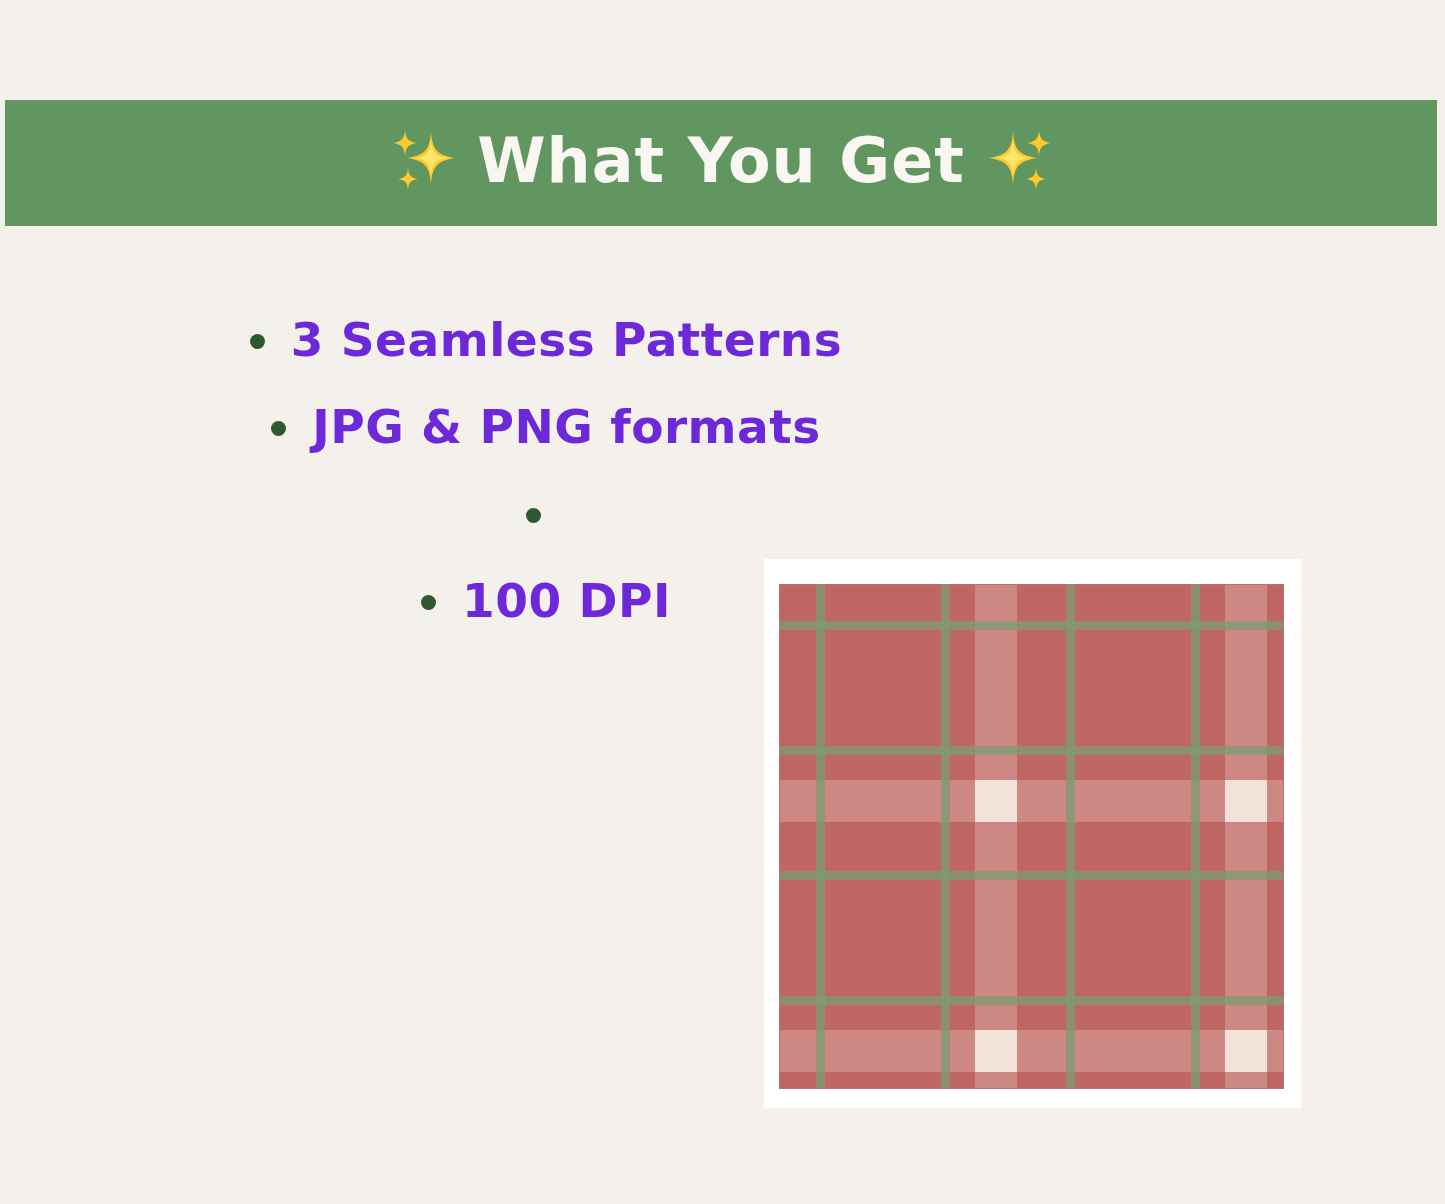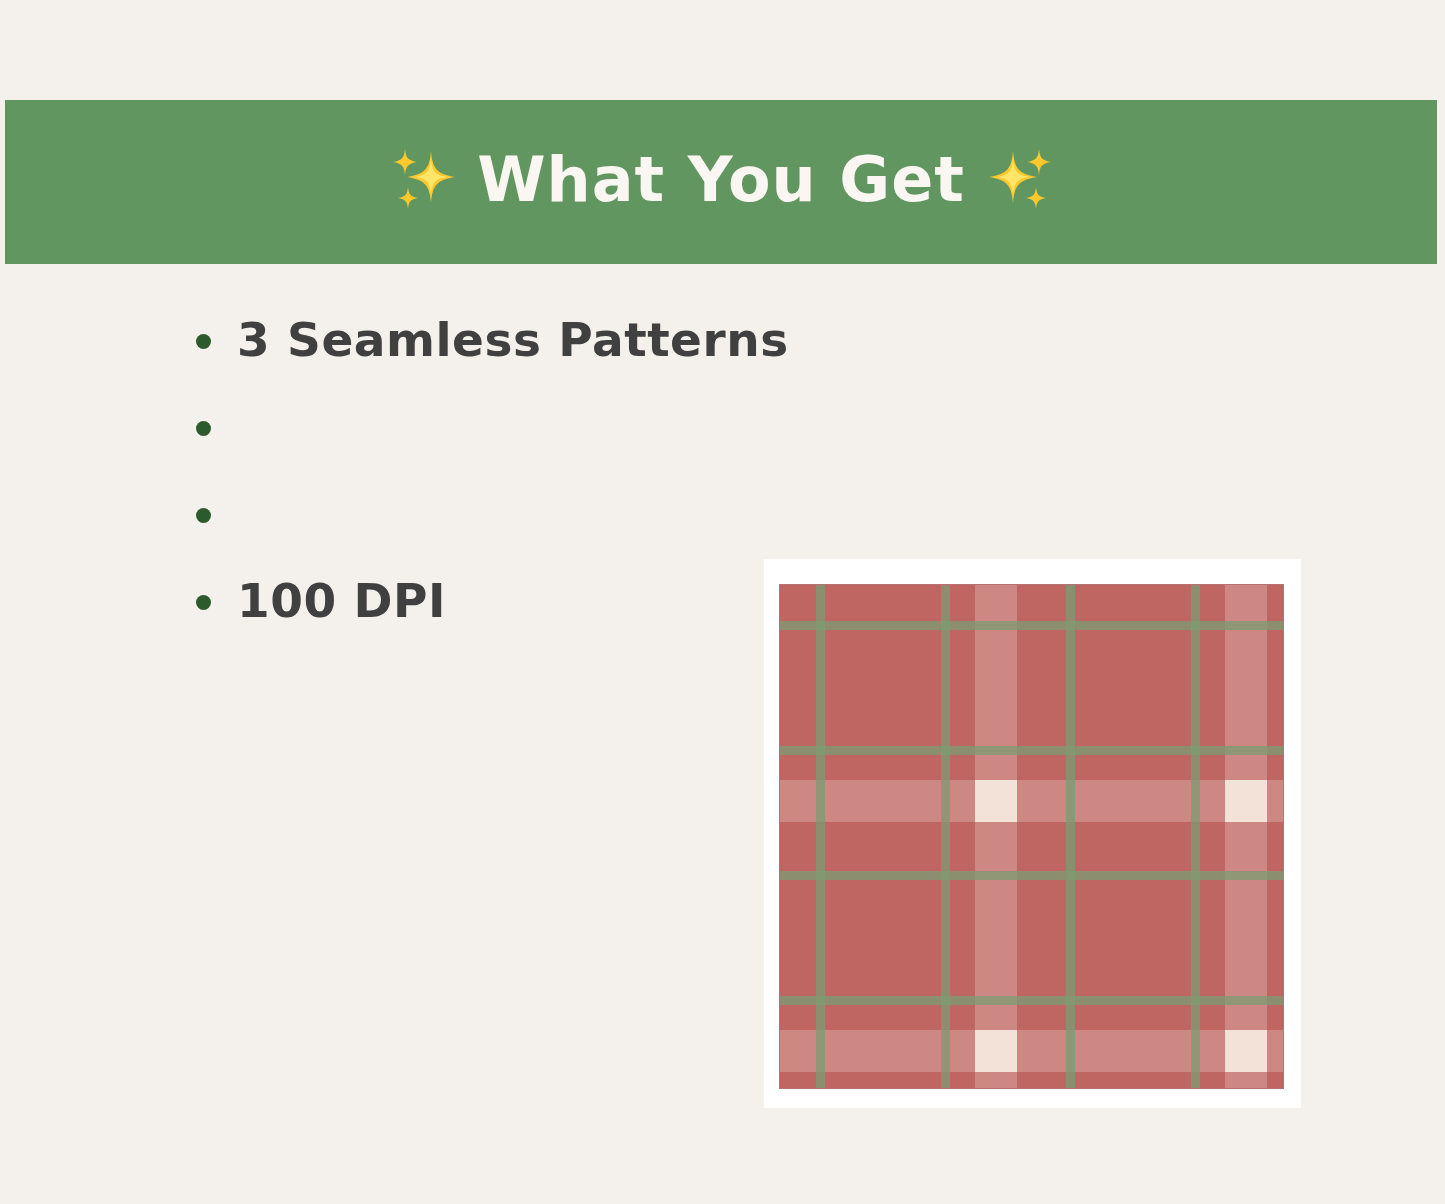--- a/index.html
+++ b/index.html
@@ -14,21 +14,21 @@
     overflow: hidden;
     position: relative;
   }
 
   
   .header-band {
     position: absolute;
     left: 5px;
     top: 100px;
     width: 1432px;
-    height: 164px;
+    height: 126px;
     background: #629660;
     display: flex;
     align-items: center;
     justify-content: center;
     box-sizing: border-box;
   }
   .header-title-wrap {
     display: flex;
     align-items: center;
     gap: 18px;
@@ -57,27 +57,28 @@
     left: 196px;
     top: 296px;
     width: 700px;
     list-style: none;
     margin: 0;
     padding: 0;
   }
   .feature-item {
     display: flex;
     align-items: center;
-    color: #404040;
+    color: #6d28d9;
     font-family: "DejaVu Sans", sans-serif;
     font-weight: bold;
     font-size: 47px;
     letter-spacing: 0.5px;
     height: 87px;
     white-space: nowrap;
+    justify-content: center;
   }
   .bullet-dot {
     width: 15px;
     height: 15px;
     border-radius: 50%;
     background: #2D5A2D;
     margin-right: 26px;
     flex: 0 0 auto;
     transform: translateY(2px);
   }
@@ -169,20 +170,21 @@
   </div>
 </div>
 
 <ul class="feature-list">
   <li class="feature-item">
     <span class="bullet-dot"></span>
     <span>3 Seamless Patterns</span>
   </li>
   <li class="feature-item">
     <span class="bullet-dot"></span>
+    <span>JPG &amp; PNG formats</span>
   </li>
   <li class="feature-item">
     <span class="bullet-dot"></span>
   </li>
   <li class="feature-item">
     <span class="bullet-dot"></span>
     <span>100 DPI</span>
   </li>
 </ul>
 

